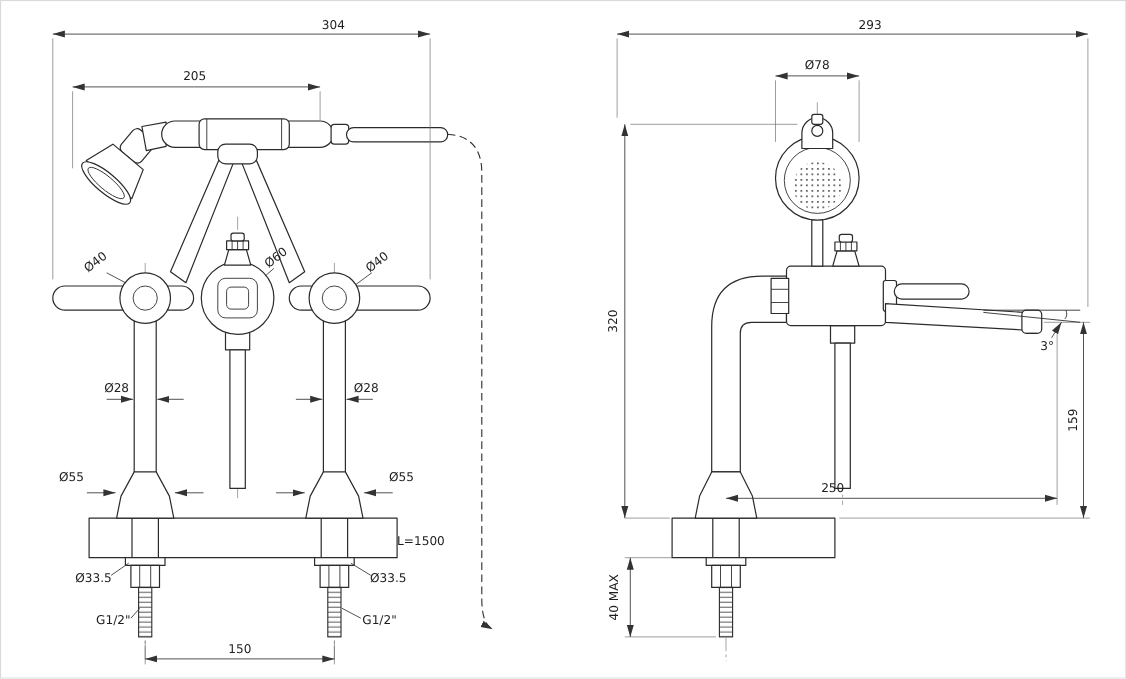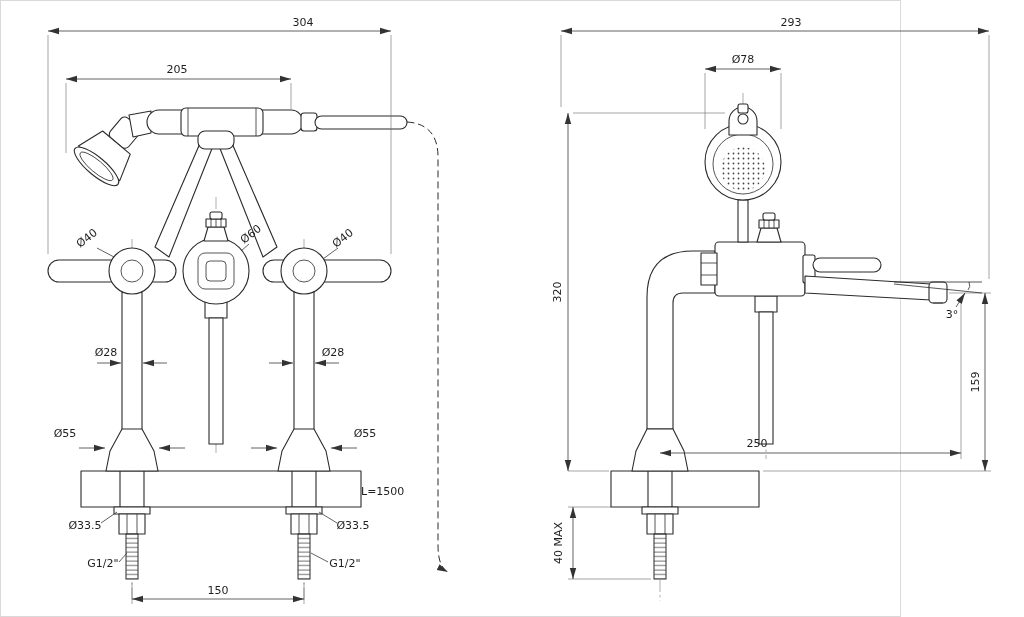--- a/index.html
+++ b/index.html
@@ -1,18 +1,18 @@
 <!DOCTYPE html>
 <html><head>
 <meta charset="utf-8">
 <style>
   html,body{margin:0;padding:0;background:#fff;}
   .canvas{
     position:relative;
-    width:901px;height:617px;
+    width:1024px;height:617px;
     background:#ffffff;
     border:1px solid #d9d9d9;
     box-sizing:border-box;
     font-family:"DejaVu Sans", sans-serif;
   }
   svg{display:block;}
   .outline{fill:#ffffff;stroke:#2b2b2b;stroke-width:1.1;stroke-linejoin:round;}
   .thin{fill:none;stroke:#2b2b2b;stroke-width:0.8;}
   .dim{stroke:#3a3a3a;stroke-width:0.8;fill:none;}
   .ext{stroke:#6a6a6a;stroke-width:0.6;fill:none;}

